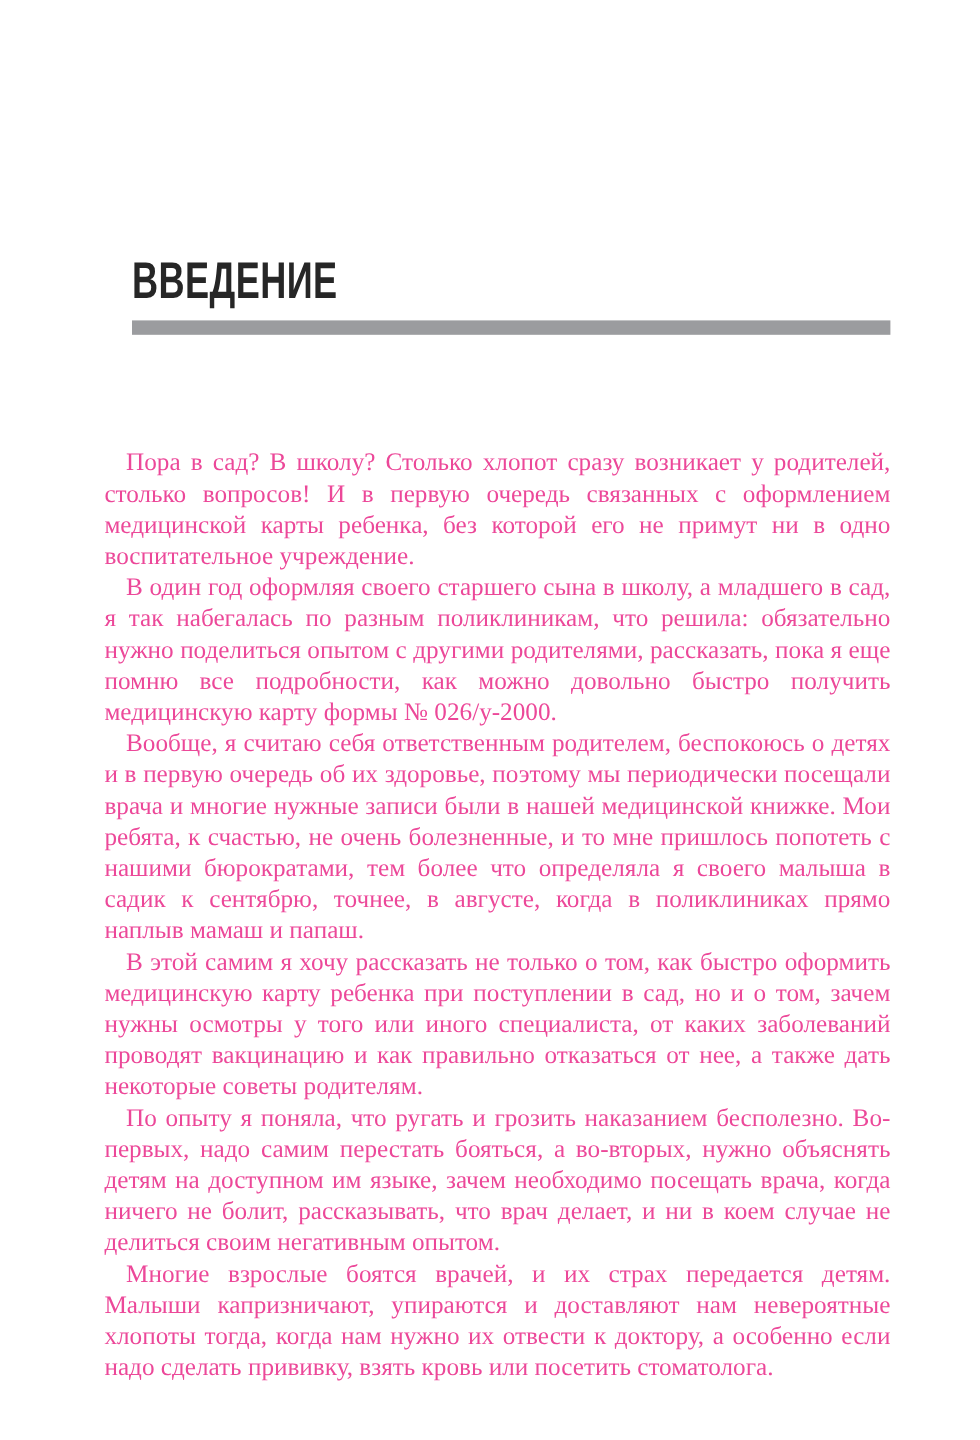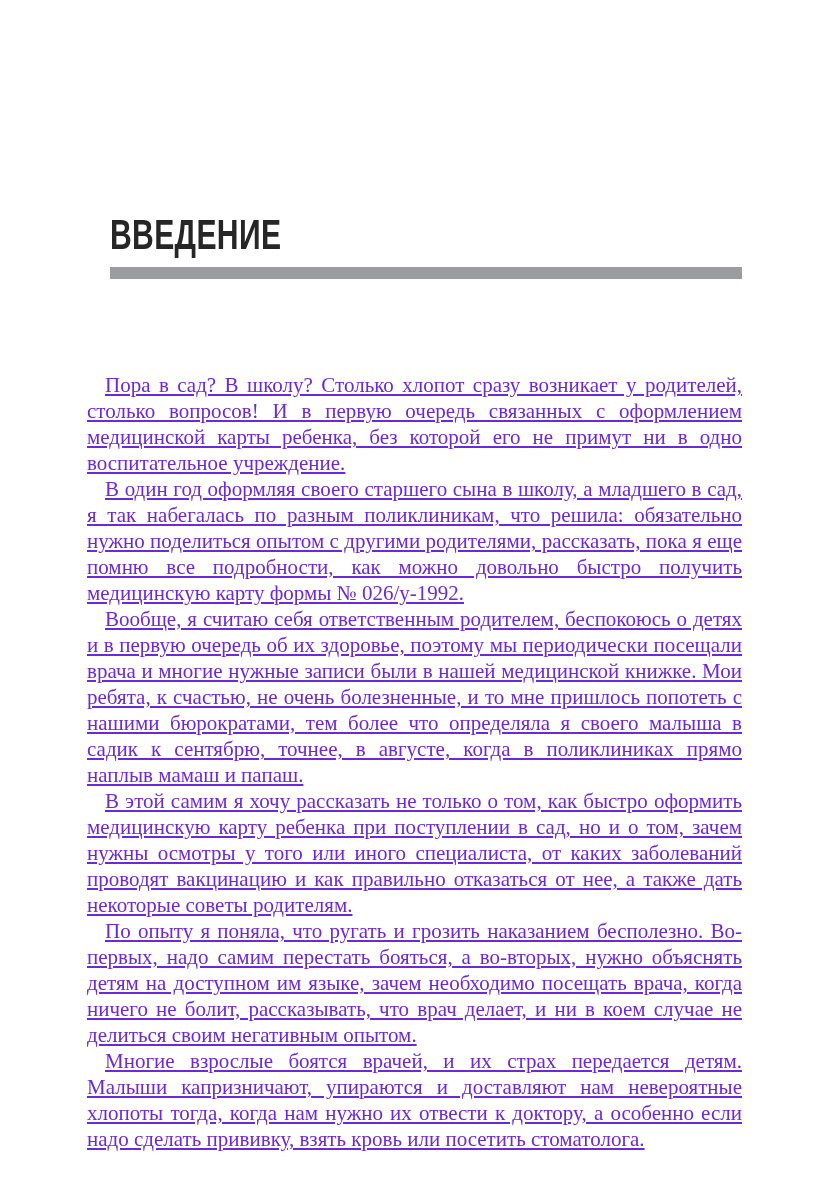--- a/index.html
+++ b/index.html
@@ -58,22 +58,22 @@
 </style>
 </head>
 <body>
 
 <div class="page" style="background: rgb(255, 255, 255);">
 
   <h1 class="chapter-title" style="color: rgb(38, 38, 38);">ВВЕДЕНИЕ</h1>
 
   <div class="title-rule" style="background: rgb(155, 156, 159);"></div>
 
-  <div class="body-text" style="color: #6d28d9; text-decoration: underline;">
+  <div class="body-text" style="color: #ec4899;">
     <p>Пора в сад? В школу? Столько хлопот сразу возникает у родителей, столько вопросов! И в первую очередь связанных с оформлением медицинской карты ребенка, без которой его не примут ни в одно воспитательное учреждение.</p>
-    <p>В один год оформляя своего старшего сына в школу, а младшего в сад, я так набегалась по разным поликлиникам, что решила: обязательно нужно поделиться опытом с другими родителями, рассказать, пока я еще помню все подробности, как можно довольно быстро получить медицинскую карту формы № 026/у-1992.</p>
+    <p>В один год оформляя своего старшего сына в школу, а младшего в сад, я так набегалась по разным поликлиникам, что решила: обязательно нужно поделиться опытом с другими родителями, рассказать, пока я еще помню все подробности, как можно довольно быстро получить медицинскую карту формы № 026/у-2000.</p>
     <p>Вообще, я считаю себя ответственным родителем, беспокоюсь о детях и в первую очередь об их здоровье, поэтому мы периодически посещали врача и многие нужные записи были в нашей медицинской книжке. Мои ребята, к счастью, не очень болезненные, и то мне пришлось попотеть с нашими бюрократами, тем более что определяла я своего малыша в садик к сентябрю, точнее, в августе, когда в поликлиниках прямо наплыв мамаш и папаш.</p>
     <p>В этой самим я хочу рассказать не только о том, как быстро оформить медицинскую карту ребенка при поступлении в сад, но и о том, зачем нужны осмотры у того или иного специалиста, от каких заболеваний проводят вакцинацию и как правильно отказаться от нее, а также дать некоторые советы родителям.</p>
     <p>По опыту я поняла, что ругать и грозить наказанием бесполезно. Во-первых, надо самим перестать бояться, а во-вторых, нужно объяснять детям на доступном им языке, зачем необходимо посещать врача, когда ничего не болит, рассказывать, что врач делает, и ни в коем случае не делиться своим негативным опытом.</p>
     <p>Многие взрослые боятся врачей, и их страх передается детям. Малыши капризничают, упираются и доставляют нам невероятные хлопоты тогда, когда нам нужно их отвести к доктору, а особенно если надо сделать прививку, взять кровь или посетить стоматолога.</p>
   </div>
 
 </div>
 
 </body></html>

